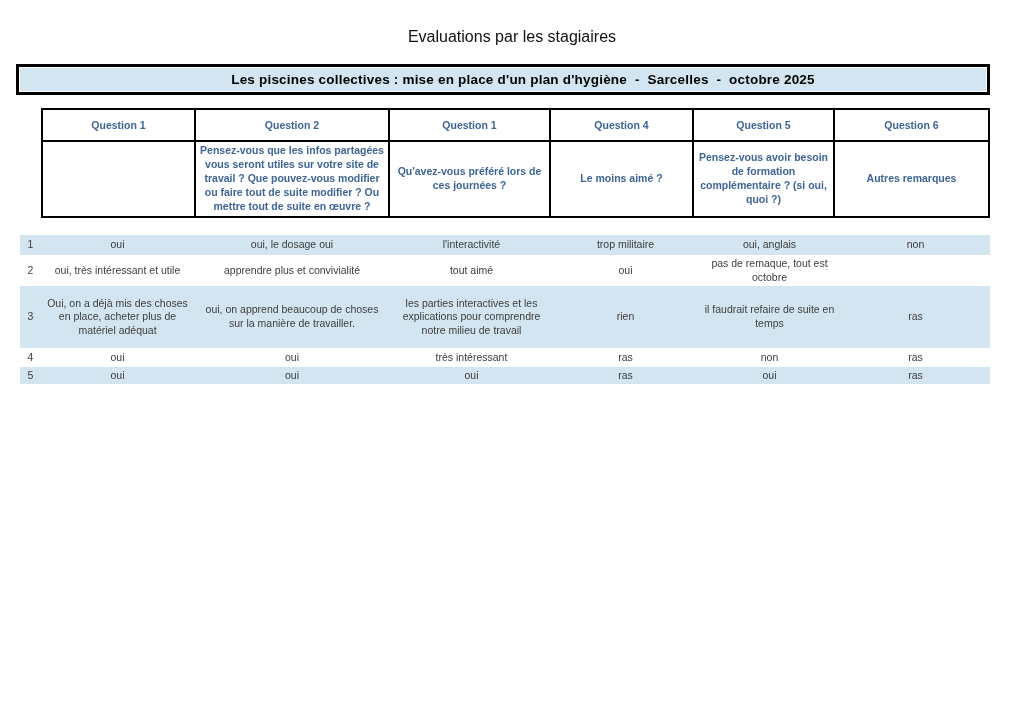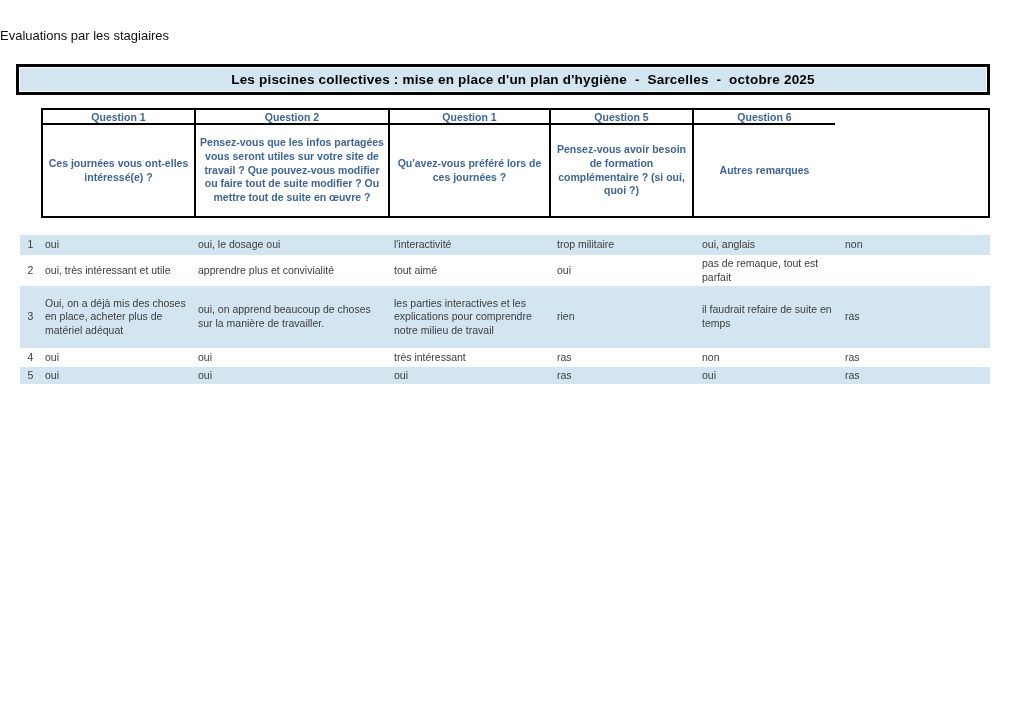--- a/index.html
+++ b/index.html
@@ -12,22 +12,22 @@
     height: 724px;
     background: #ffffff;
     overflow: hidden;
   }
 
   .doc-title {
     position: absolute;
     top: 28px;
     left: 0;
     width: 100%;
-    text-align: left;
-    font-size: 13px;
+    text-align: center;
+    font-size: 16px;
     color: #111111;
   }
 
   .banner {
     position: absolute;
     left: 16px;
     top: 64px;
     width: 974px;
     height: 31px;
     background: #d2e5f0;
@@ -53,21 +53,21 @@
     width: 949px;
     height: 110px;
     border: 2px solid #000000;
     display: grid;
     grid-template-columns: 153px 194px 161px 143px 141px 153px;
     background: #ffffff;
   }
   .qcol { border-right: 2px solid #000000; display: flex; flex-direction: column; }
   .qcol:last-child { border-right: none; }
   .qlabel {
-    height: 15px;
+    height: 32px;
     border-bottom: 2px solid #000000;
     display: flex;
     align-items: center;
     justify-content: center;
     font-size: 10.5px;
     font-weight: bold;
     color: #3e6596;
   }
   .qtext {
     flex: 1;
@@ -90,20 +90,21 @@
   }
   .drow {
     display: grid;
     grid-template-columns: 21px 153px 196px 163px 145px 143px 149px;
     align-items: center;
   }
   .drow.alt { background: #d2e5f0; }
   .drow .cell {
     font-size: 10.5px;
     color: #3d3d3d;
+    text-align: center;
     line-height: 1.3;
     padding: 1px 4px;
   }
   .drow .num { text-align: center; padding: 1px 0; }
   .r1 { min-height: 20px; }
   .r2 { min-height: 31px; }
   .r3 { min-height: 62px; }
   .r4 { min-height: 19px; }
   .r5 { min-height: 17px; }
 </style>
@@ -114,29 +115,32 @@
 
   <div class="doc-title">Evaluations par les stagiaires</div>
 
   <div class="banner">
     <span>Les piscines collectives : mise en place d'un plan d'hygiène  -  Sarcelles  -  octobre 2025</span>
   </div>
 
   <div class="qheader">
     <div class="qcol">
       <div class="qlabel">Question 1</div>
-      <div class="qtext">Ces journées vous ont-elles intéressé(e) ?</div>
     </div>
     <div class="qcol">
       <div class="qlabel">Question 2</div>
       <div class="qtext">Pensez-vous que les infos partagées vous seront utiles sur votre site de travail ? Que pouvez-vous modifier ou faire tout de suite modifier ? Ou mettre tout de suite en œuvre ?</div>
     </div>
     <div class="qcol">
       <div class="qlabel">Question 1</div>
       <div class="qtext">Qu'avez-vous préféré lors de ces journées ?</div>
+    </div>
+    <div class="qcol">
+      <div class="qlabel">Question 4</div>
+      <div class="qtext">Le moins aimé ?</div>
     </div>
     <div class="qcol">
       <div class="qlabel">Question 5</div>
       <div class="qtext">Pensez-vous avoir besoin de formation complémentaire ? (si oui, quoi ?)</div>
     </div>
     <div class="qcol">
       <div class="qlabel">Question 6</div>
       <div class="qtext">Autres remarques</div>
     </div>
   </div>
@@ -152,21 +156,21 @@
       <div class="cell">oui, anglais</div>
       <div class="cell">non</div>
     </div>
 
     <div class="drow r2">
       <div class="cell num">2</div>
       <div class="cell">oui, très intéressant et utile</div>
       <div class="cell">apprendre plus et convivialité</div>
       <div class="cell">tout aimé</div>
       <div class="cell">oui</div>
-      <div class="cell">pas de remaque, tout est parfait</div>
+      <div class="cell">pas de remaque, tout est octobre</div>
     </div>
 
     <div class="drow alt r3">
       <div class="cell num">3</div>
       <div class="cell">Oui, on a déjà mis des choses en place, acheter plus de matériel adéquat</div>
       <div class="cell">oui, on apprend beaucoup de choses sur la manière de travailler.</div>
       <div class="cell">les parties interactives et les explications pour comprendre notre milieu de travail</div>
       <div class="cell">rien</div>
       <div class="cell">il faudrait refaire de suite en temps</div>
       <div class="cell">ras</div>

